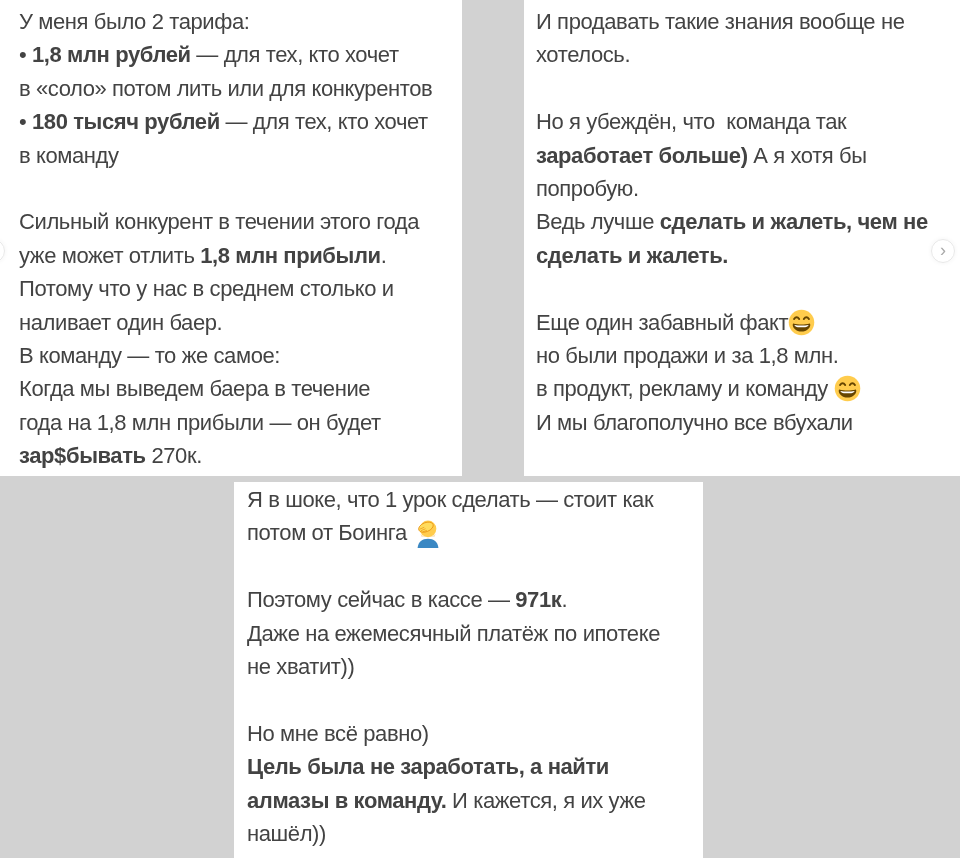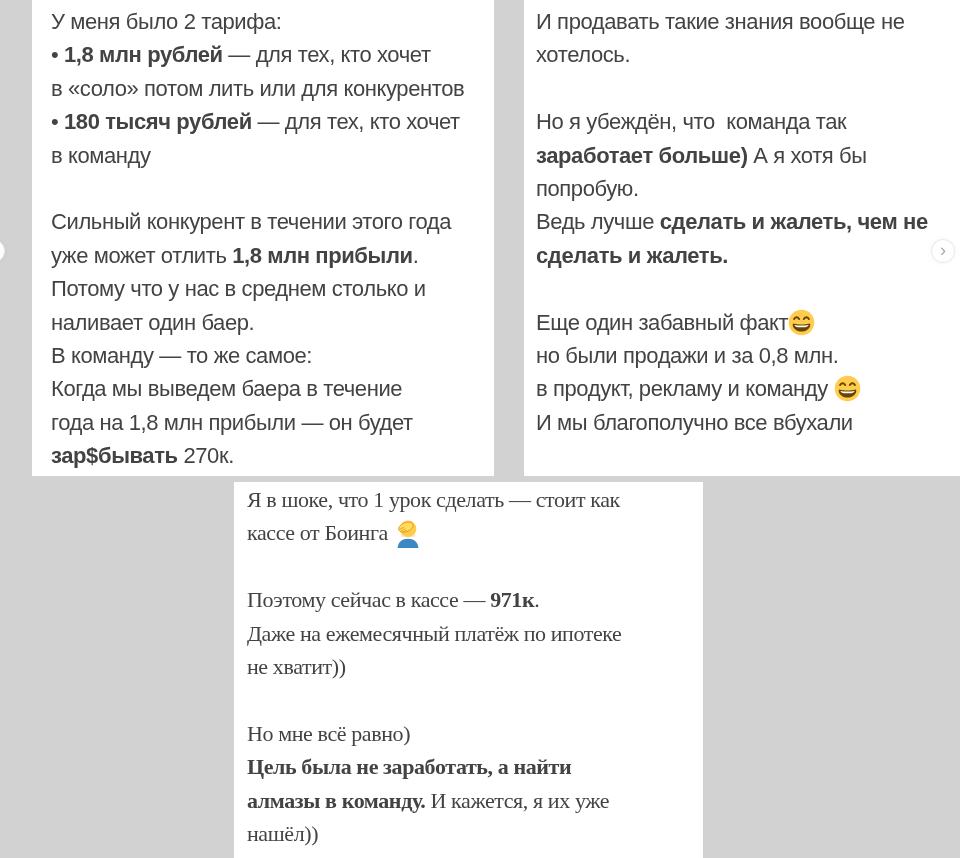--- a/index.html
+++ b/index.html
@@ -8,34 +8,34 @@
     background: #d2d2d2;
     overflow: hidden;
     position: relative;
     font-family: "Liberation Sans", "DejaVu Sans", sans-serif;
   }
   .card {
     position: absolute;
     background: #ffffff;
     overflow: hidden;
   }
-  .card-tl { left: 0;     top: 0;     width: 462px; height: 476px; margin-left: 32px; }
+  .card-tl { left: 0;     top: 0;     width: 462px; height: 476px; }
   .card-tr { left: 500px; top: 0;     width: 479px; height: 476px; margin-left: 24px; }
   .card-b  { left: 234px; top: 482px; width: 469px; height: 376px; }
 
   .txt {
     color: #434343;
     font-size: 22px;
     line-height: 33.4px;
     letter-spacing: -0.4px;
     white-space: pre;
   }
   .card-tl .txt { padding: 5px 0 0 19px; }
   .card-tr .txt { padding: 5px 0 0 12px; }
-  .card-b  .txt { padding: 1px 0 0 13px; font-family: Liberation Serif, serif; }
+  .card-b  .txt { padding: 1px 0 0 13px; }
 
   .line { height: 33.4px; }
   .line b { font-weight: 700; }
 
   .emoji {
     display: inline-block;
     width: 27px; height: 27px;
     vertical-align: -6px;
   }
   .emoji svg { width: 100%; height: 100%; display: block; }
@@ -66,31 +66,31 @@
   <div class="txt"><div class="line"><span>У меня было 2 тарифа:</span></div><div class="line"><span>• </span><b>1,8 млн рублей</b><span> — для тех, кто хочет</span></div><div class="line"><span>в «соло» потом лить или для конкурентов</span></div><div class="line"><span>• </span><b>180 тысяч рублей</b><span> — для тех, кто хочет</span></div><div class="line"><span>в команду</span></div><div class="line"></div><div class="line"><span>Сильный конкурент в течении этого года</span></div><div class="line"><span>уже может отлить </span><b>1,8 млн прибыли</b><span>.</span></div><div class="line"><span>Потому что у нас в среднем столько и</span></div><div class="line"><span>наливает один баер.</span></div><div class="line"><span>В команду — то же самое:</span></div><div class="line"><span>Когда мы выведем баера в течение</span></div><div class="line"><span>года на 1,8 млн прибыли — он будет</span></div><div class="line"><b>зар$бывать</b><span> 270к.</span></div></div>
 </section>
 
 <section class="card card-tr">
   <div class="txt"><div class="line"><span>И продавать такие знания вообще не</span></div><div class="line"><span>хотелось.</span></div><div class="line"></div><div class="line"><span>Но я убеждён, что  команда так</span></div><div class="line"><b>заработает больше)</b><span> А я хотя бы</span></div><div class="line"><span>попробую.</span></div><div class="line"><span>Ведь лучше </span><b>сделать и жалеть, чем не</b></div><div class="line"><b>сделать и жалеть.</b></div><div class="line"></div><div class="line"><span>Еще один забавный факт</span><span class="emoji"><svg viewBox="0 0 36 36" xmlns="http://www.w3.org/2000/svg">
     <circle cx="18" cy="18" r="17" fill="#FFCC4D"></circle>
     <path d="M18 20.5c-4 0-7-.5-10-1-.8-.15-1.7.3-1.7 1.7 0 3.8 4.4 8.8 11.7 8.8s11.7-5 11.7-8.8c0-1.4-.9-1.85-1.7-1.7-3 .5-6 1-10 1z" fill="#664500"></path>
     <path d="M8.6 21.3c.4 1.6 1.4 3.1 9.4 3.1s9-1.5 9.4-3.1c-3.1.5-5.7.8-9.4.8s-6.3-.3-9.4-.8z" fill="#FFFFFF"></path>
     <path d="M8 13.5q3.5-5 7 0" stroke="#664500" stroke-width="2.4" fill="none" stroke-linecap="round"></path>
     <path d="M21 13.5q3.5-5 7 0" stroke="#664500" stroke-width="2.4" fill="none" stroke-linecap="round"></path>
-  </svg></span></div><div class="line"><span>но были продажи и за 0,8 млн.</span></div><div class="line"><span>в продукт, рекламу и команду </span><span class="emoji"><svg viewBox="0 0 36 36" xmlns="http://www.w3.org/2000/svg">
+  </svg></span></div><div class="line"><span>но были продажи и за 1,8 млн.</span></div><div class="line"><span>в продукт, рекламу и команду </span><span class="emoji"><svg viewBox="0 0 36 36" xmlns="http://www.w3.org/2000/svg">
     <circle cx="18" cy="18" r="17" fill="#FFCC4D"></circle>
     <path d="M18 20.5c-4 0-7-.5-10-1-.8-.15-1.7.3-1.7 1.7 0 3.8 4.4 8.8 11.7 8.8s11.7-5 11.7-8.8c0-1.4-.9-1.85-1.7-1.7-3 .5-6 1-10 1z" fill="#664500"></path>
     <path d="M8.6 21.3c.4 1.6 1.4 3.1 9.4 3.1s9-1.5 9.4-3.1c-3.1.5-5.7.8-9.4.8s-6.3-.3-9.4-.8z" fill="#FFFFFF"></path>
     <path d="M8 13.5q3.5-5 7 0" stroke="#664500" stroke-width="2.4" fill="none" stroke-linecap="round"></path>
     <path d="M21 13.5q3.5-5 7 0" stroke="#664500" stroke-width="2.4" fill="none" stroke-linecap="round"></path>
   </svg></span></div><div class="line"><span>И мы благополучно все вбухали</span></div></div>
 </section>
 
 <section class="card card-b">
-  <div class="txt"><div class="line"><span>Я в шоке, что 1 урок сделать — стоит как</span></div><div class="line"><span>кассе от Боинга </span><span class="emoji emoji-facepalm"><svg viewBox="0 0 36 36" xmlns="http://www.w3.org/2000/svg">
+  <div class="txt"><div class="line"><span>Я в шоке, что 1 урок сделать — стоит как</span></div><div class="line"><span>потом от Боинга </span><span class="emoji emoji-facepalm"><svg viewBox="0 0 36 36" xmlns="http://www.w3.org/2000/svg">
     <circle cx="18" cy="13" r="10" fill="#FFCC4D"></circle>
     <path d="M9 19c2 2.2 5 3.6 9 3.6s7-1.4 9-3.6l-1 3.5H10z" fill="#F4AB3A" opacity="0.35"></path>
     <ellipse cx="15.5" cy="11" rx="9.2" ry="5.4" transform="rotate(-22 15.5 11)" fill="#FFDC5D" stroke="#E78F0E" stroke-width="0.9"></ellipse>
     <path d="M8.5 13.2l4.6-1.9M10 15l4.6-1.9M12 16.6l4.2-1.7" stroke="#E78F0E" stroke-width="0.8" fill="none" stroke-linecap="round"></path>
     <path d="M5.5 36c.8-7.5 5.6-11 12.5-11s11.7 3.5 12.5 11z" fill="#3B88C3"></path>
   </svg></span></div><div class="line"></div><div class="line"><span>Поэтому сейчас в кассе — </span><b>971к</b><span>.</span></div><div class="line"><span>Даже на ежемесячный платёж по ипотеке</span></div><div class="line"><span>не хватит))</span></div><div class="line"></div><div class="line"><span>Но мне всё равно)</span></div><div class="line"><b>Цель была не заработать, а найти</b></div><div class="line"><b>алмазы в команду.</b><span> И кажется, я их уже</span></div><div class="line"><span>нашёл))</span></div></div>
 </section>
 
 <button class="nav nav-prev">
   

